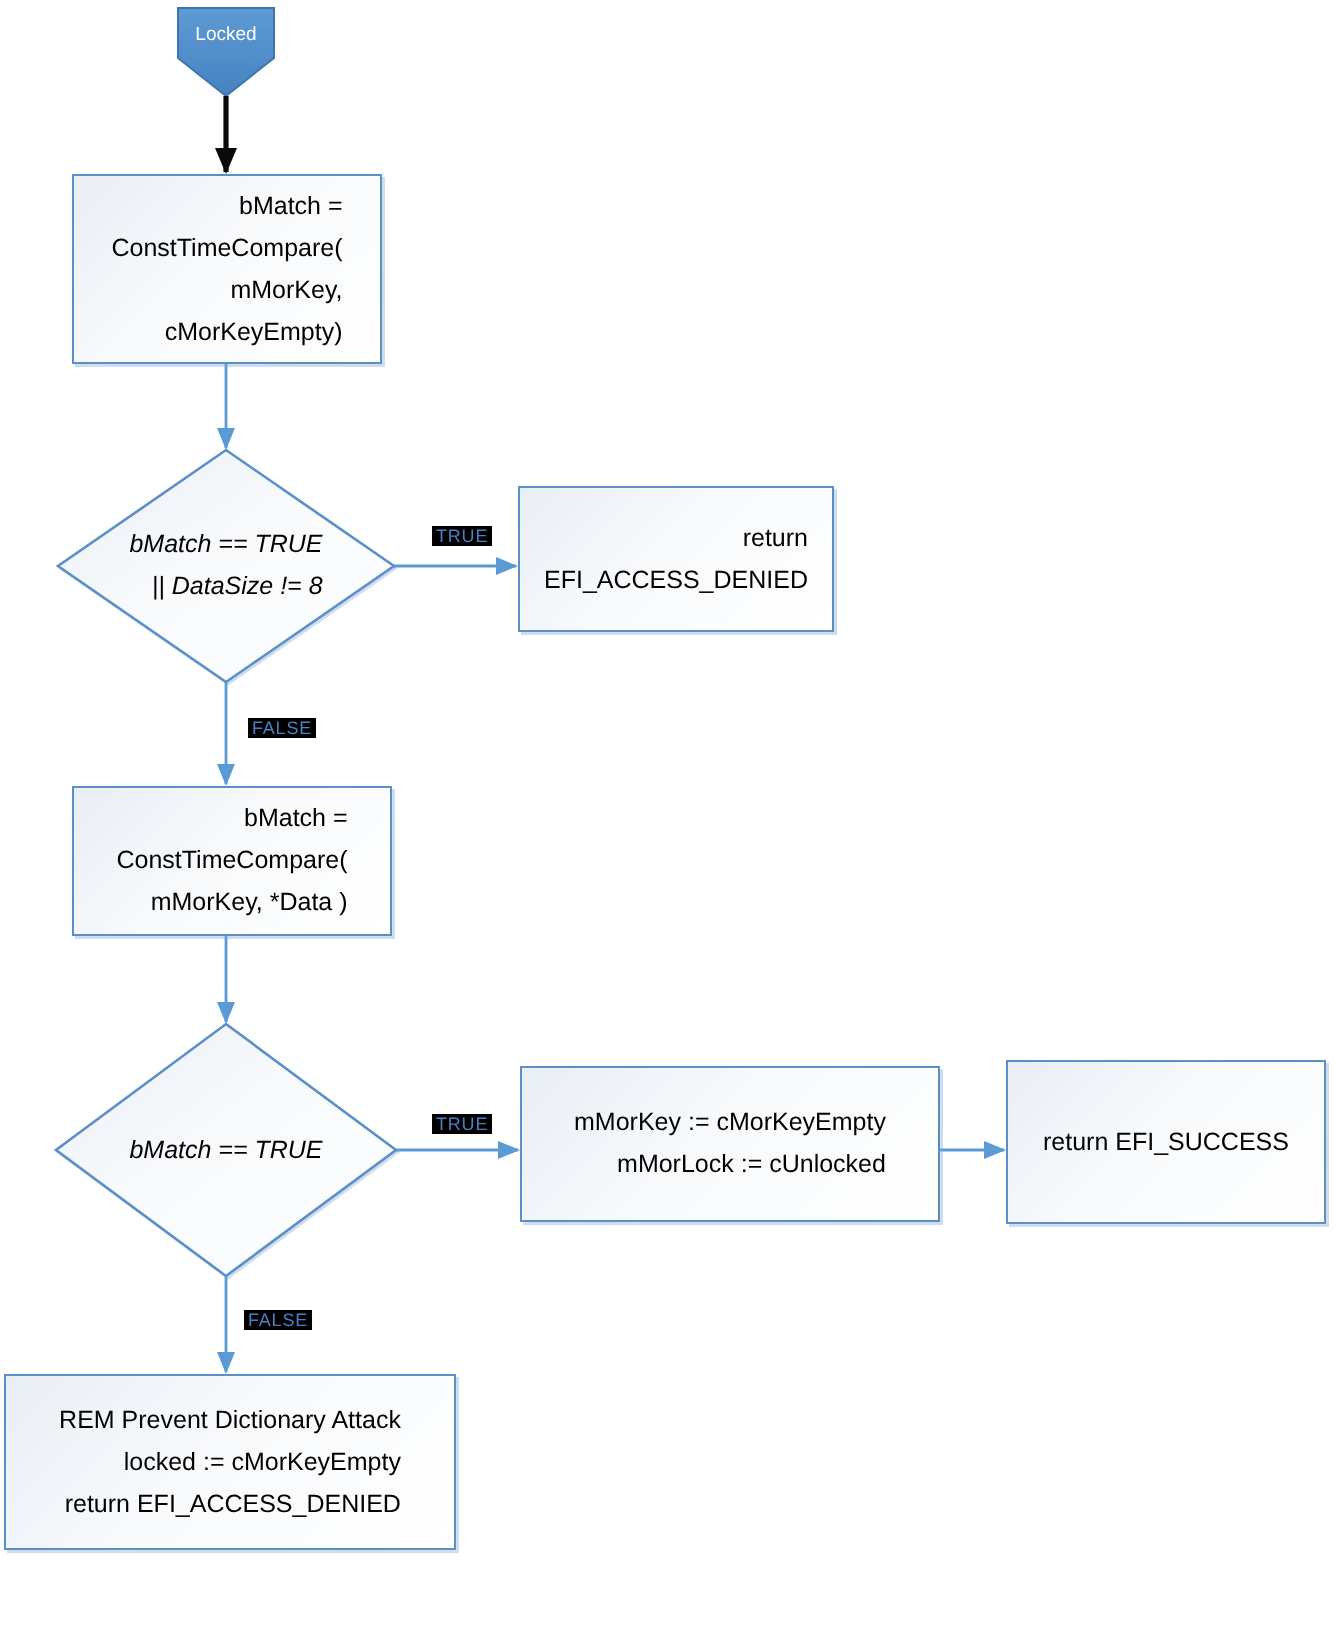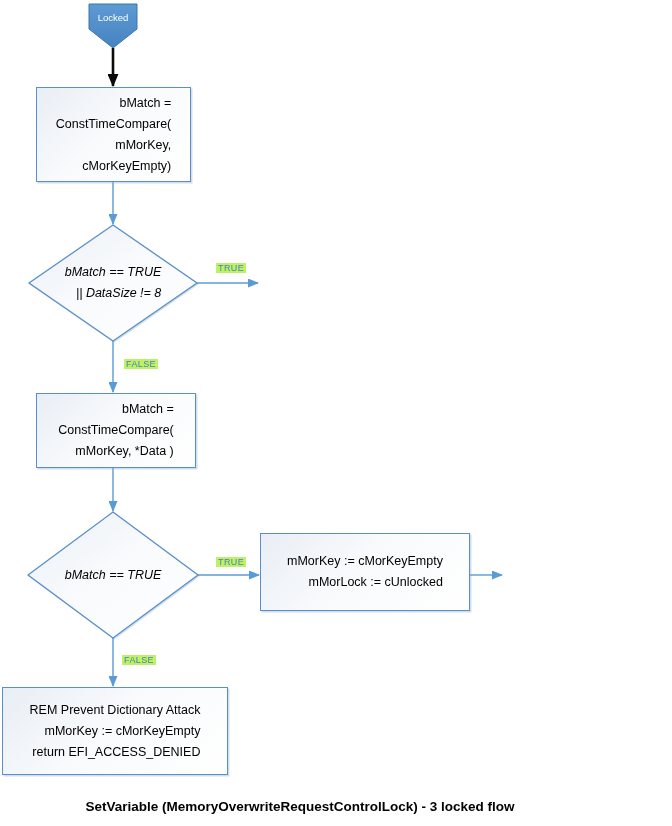--- a/index.html
+++ b/index.html
@@ -19,21 +19,21 @@
     box-sizing:border-box;
   }
   .rectNode{
     border:1.3px solid #5b8fc9;
     background:linear-gradient(135deg,#e9eef5 0%,#f8fafc 45%,#ffffff 100%);
     box-shadow:1.5px 1.5px 0 rgba(130,165,205,0.38);
   }
   .diamondLabel{background:transparent;font-style:italic;}
   .edgeLabel{
     position:absolute;font-size:9px;letter-spacing:0.4px;color:#4a7fc1;
-    background:#bef264;padding:0 2px;text-align:center;
+    background:#000000;padding:0 2px;text-align:center;
   }
   .startLabel{
     position:absolute;left:89px;top:12px;width:48px;text-align:center;
     color:#ffffff;font-size:9.5px;
   }
   .caption{
     position:absolute;left:0;top:799px;width:600px;text-align:center;
     font-size:13.5px;font-weight:bold;color:#000;
   }
 </style>
@@ -89,36 +89,38 @@
   <div class="node rectNode" style="left:36px;top:87px;width:155px;height:95px;">bMatch =
 ConstTimeCompare(
 mMorKey,
 cMorKeyEmpty)</div>
 
   <div class="node diamondLabel" style="left:33px;top:257px;width:160px;height:52px;">bMatch == TRUE
 || DataSize != 8</div>
 
   <div class="edgeLabel" style="left:216px;top:263px;">TRUE</div>
 
+  <div class="node rectNode" style="left:259px;top:243px;width:158px;height:73px;">return
+EFI_ACCESS_DENIED</div>
 
   <div class="edgeLabel" style="left:124px;top:359px;">FALSE</div>
 
   <div class="node rectNode" style="left:36px;top:393px;width:160px;height:75px;">bMatch =
 ConstTimeCompare(
 mMorKey, *Data )</div>
 
   <div class="node diamondLabel" style="left:33px;top:549px;width:160px;height:52px;">bMatch == TRUE</div>
 
   <div class="edgeLabel" style="left:216px;top:557px;">TRUE</div>
 
   <div class="node rectNode" style="left:260px;top:533px;width:210px;height:78px;">mMorKey := cMorKeyEmpty
 mMorLock := cUnlocked</div>
 
+  <div class="node rectNode" style="left:503px;top:530px;width:160px;height:82px;">return EFI_SUCCESS</div>
 
   <div class="edgeLabel" style="left:122px;top:655px;">FALSE</div>
 
   <div class="node rectNode" style="left:2px;top:687px;width:226px;height:88px;">REM Prevent Dictionary Attack
-mMorKey := cMorKeyEmpty
+locked := cMorKeyEmpty
 return EFI_ACCESS_DENIED</div>
 
-  <div class="caption">SetVariable (MemoryOverwriteRequestControlLock) - 3 locked flow</div>
 
 </div>
 
 </body></html>

